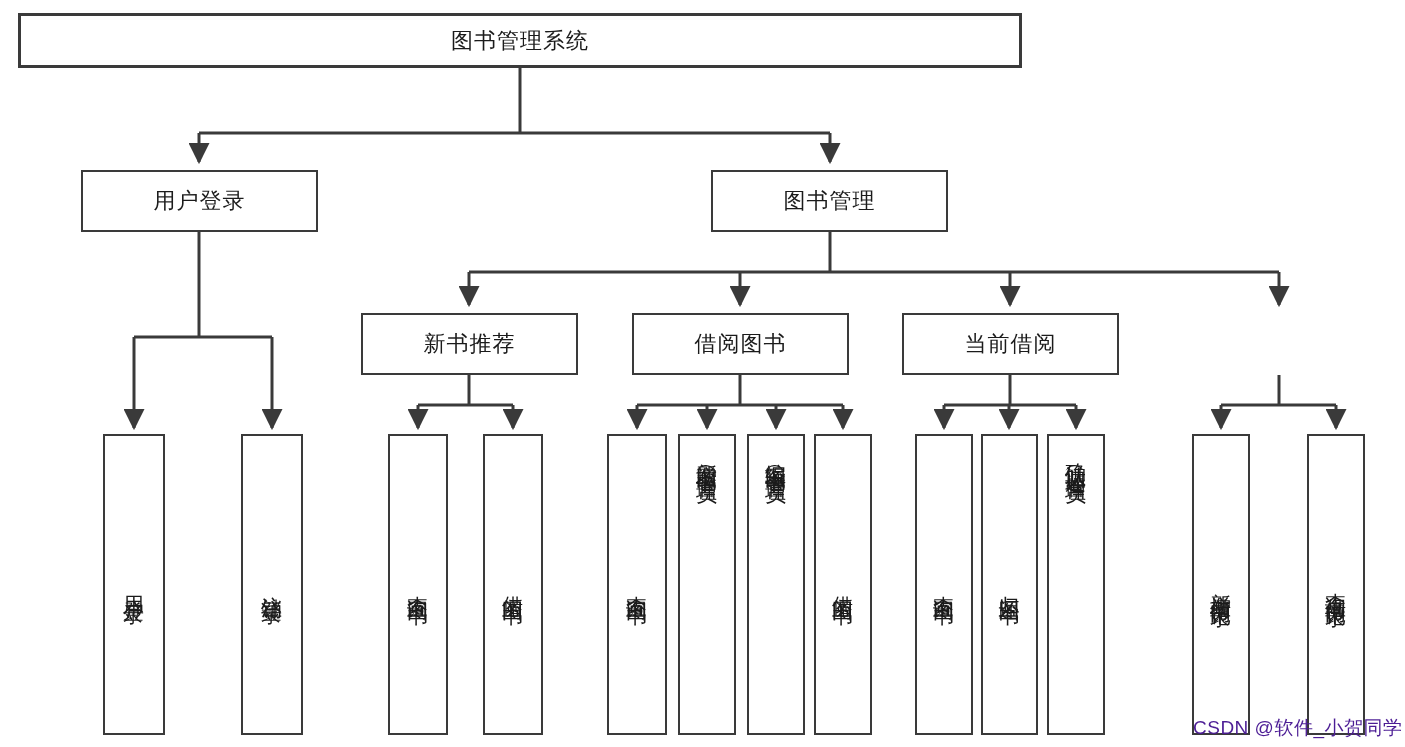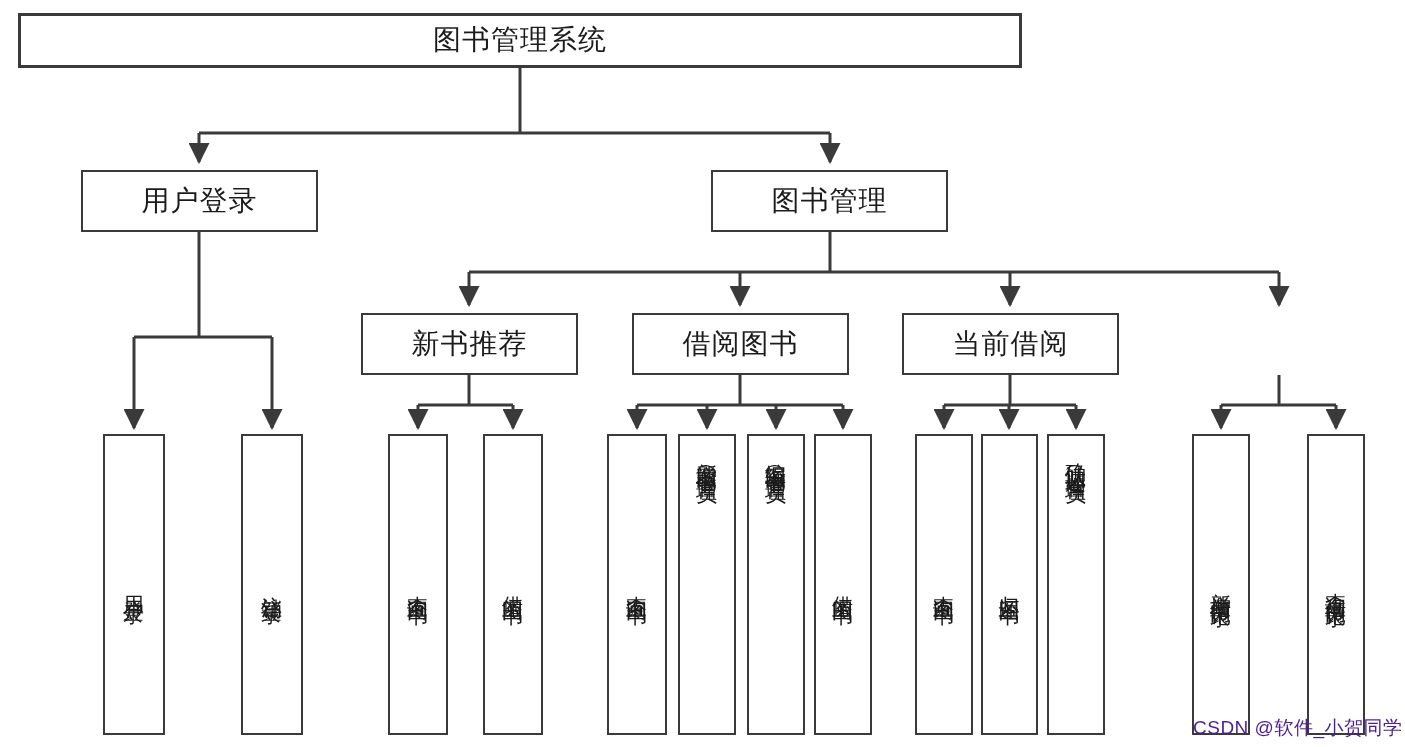--- a/index.html
+++ b/index.html
@@ -31,21 +31,21 @@
     border: 2px solid #3a3a3a;
     display: flex;
     align-items: center;
     justify-content: center;
     color: #1b1b1b;
   }
   .node.root {
     border-width: 3px;
   }
   .node-label {
-    font-size: 28px;
+    font-size: 22px;
     line-height: 1.15;
     letter-spacing: 1px;
     white-space: nowrap;
   }
   .node.leaf {
     align-items: flex-start;
     padding-top: 10px;
   }
   .node.leaf .node-label {
     writing-mode: vertical-rl;

